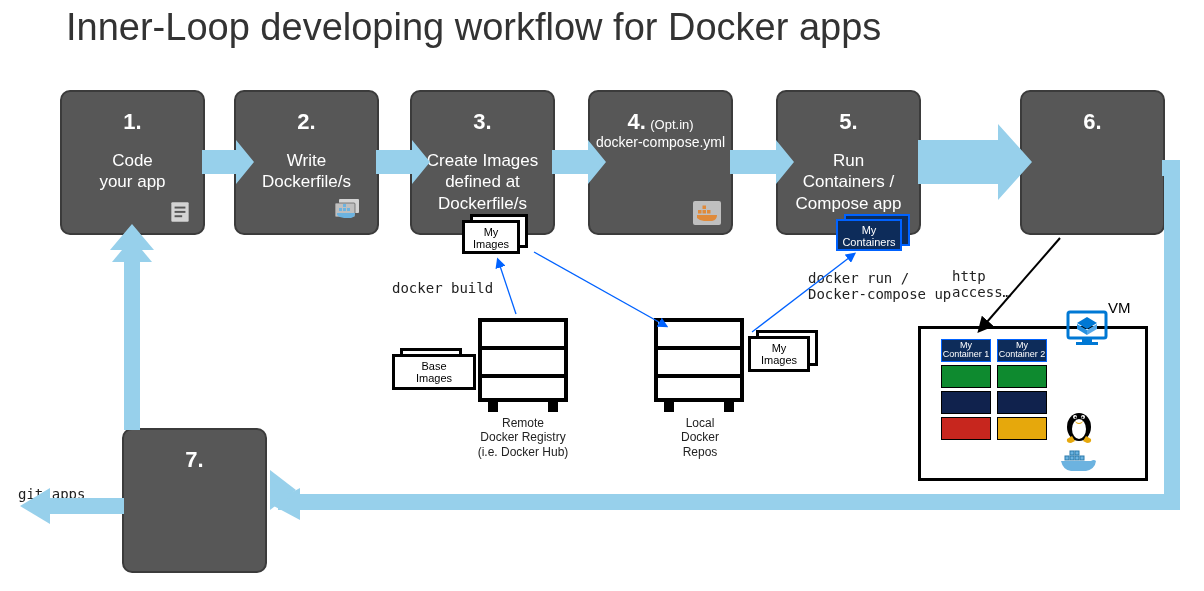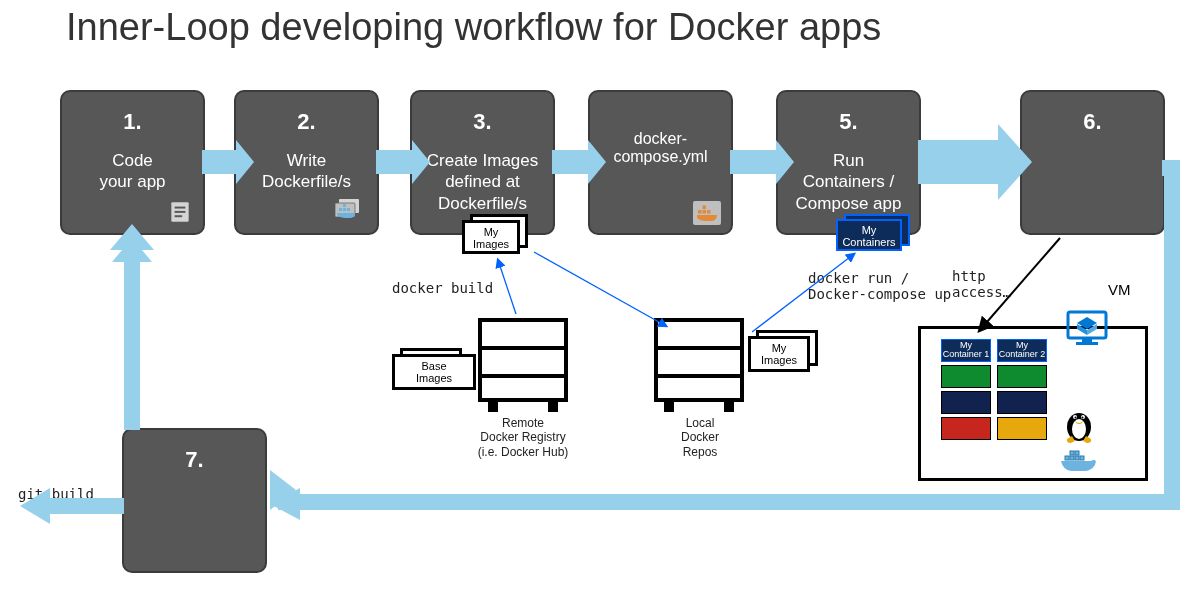--- a/index.html
+++ b/index.html
@@ -24,21 +24,21 @@
     background: #575757;
     border: 2px solid #3b3b3b;
     border-radius: 10px;
     color: #fff;
     text-align: center;
     padding-top: 18px;
     font-weight: 400;
   }
   .step .num { font-size: 22px; font-weight: 600; line-height: 1.1; }
   .step .txt { font-size: 17px; line-height: 1.25; margin-top: 16px; padding: 0 6px; }
-  .step .subtxt { font-size: 16px; margin-top: 20px; }
+  .step .subtxt { font-size: 14px; margin-top: 0; }
 
   .step1 { top: 90px; left: 60px; }
   .step2 { top: 90px; left: 234px; }
   .step3 { top: 90px; left: 410px; }
   .step4 { top: 90px; left: 588px; }
   .step5 { top: 90px; left: 776px; }
   .step6 { top: 90px; left: 1020px; }
   .step7 { top: 428px; left: 122px; }
 
   .corner-icon {
@@ -161,20 +161,22 @@
     <rect x="10" y="7" width="3" height="3" fill="#6cb3e0"></rect>
   </svg>
 </div>
 
 <div class="step step3">
   <div class="num">3.</div>
   <div class="txt">Create Images<br>defined at<br>Dockerfile/s</div>
 </div>
 
 <div class="step step4">
+  <div style="line-height:1.1"><span class="num" style="display:inline">4.</span>
+  <span style="font-size:13px">(Opt.in)</span></div>
   <div class="subtxt">docker-compose.yml</div>
   <svg class="corner-icon" width="28" height="24" viewBox="0 0 28 24">
     <rect x="0" y="0" width="28" height="24" rx="2" fill="#bfbfbf"></rect>
     <path d="M4 17 q3 3 7 3 h8 q5 -1 5 -6 l-20 0 z" fill="#e08a3a"></path>
     <rect x="5" y="9" width="3.5" height="3.5" fill="#e08a3a"></rect>
       <rect x="9.5" y="9" width="3.5" height="3.5" fill="#e08a3a"></rect>
       <rect x="14" y="9" width="3.5" height="3.5" fill="#e08a3a"></rect>
     <rect x="9.5" y="4.5" width="3.5" height="3.5" fill="#e08a3a"></rect>
   </svg>
 </div>
@@ -257,35 +259,35 @@
   <svg style="position:absolute; top:116px; left:138px;" width="40" height="30" viewBox="0 0 40 30">
     <path d="M2 16 h30 q3 -2 5 0 q-1 8 -10 10 h-15 q-8 -1 -10 -10" fill="#6cb3e0"></path>
     <rect x="6" y="11" width="4" height="4" fill="#6cb3e0" stroke="#2a7aab"></rect>
       <rect x="11" y="11" width="4" height="4" fill="#6cb3e0" stroke="#2a7aab"></rect>
       <rect x="16" y="11" width="4" height="4" fill="#6cb3e0" stroke="#2a7aab"></rect>
       <rect x="21" y="11" width="4" height="4" fill="#6cb3e0" stroke="#2a7aab"></rect>
     <rect x="11" y="6" width="4" height="4" fill="#6cb3e0" stroke="#2a7aab"></rect>
       <rect x="16" y="6" width="4" height="4" fill="#6cb3e0" stroke="#2a7aab"></rect>
   </svg>
 </div>
-<div class="vm-label" style="top:281px; left:1108px;">VM</div>
+<div class="vm-label" style="top:299px; left:1108px;">VM</div>
 
 <svg style="position:absolute; top:310px; left:1066px;" width="42" height="38" viewBox="0 0 42 38">
   <rect x="2" y="2" width="38" height="26" rx="2" fill="none" stroke="#0078d4" stroke-width="3"></rect>
   <rect x="16" y="28" width="10" height="4" fill="#0078d4"></rect>
   <rect x="10" y="32" width="22" height="3" fill="#0078d4"></rect>
   <path d="M21 7 l10 6 l-10 6 l-10 -6 z" fill="#0078d4"></path>
   <path d="M11 14 l10 6 l0 5 l-10 -6 z" fill="#2690e0"></path>
   <path d="M31 14 l-10 6 l0 5 l10 -6 z" fill="#55a8e8"></path>
 </svg>
 
 <div class="label" style="top:280px; left:392px;">docker build</div>
 <div class="label" style="top:270px; left:808px;">docker run /<br>Docker-compose up</div>
 <div class="label" style="top:268px; left:952px;">http<br>access…</div>
-<div class="label" style="top:486px; left:18px;">git build</div>
+<div class="label" style="top:486px; left:18px;">git apps</div>
 
 <svg class="svg-layer" width="1204" height="591">
   <defs>
     <marker id="blueArrow" markerWidth="8" markerHeight="8" refX="6" refY="4" orient="auto">
       <path d="M0 0 L8 4 L0 8 z" fill="#0062ff"></path>
     </marker>
     <marker id="blackArrow" markerWidth="8" markerHeight="8" refX="6" refY="4" orient="auto">
       <path d="M0 0 L8 4 L0 8 z" fill="#000"></path>
     </marker>
   </defs>

